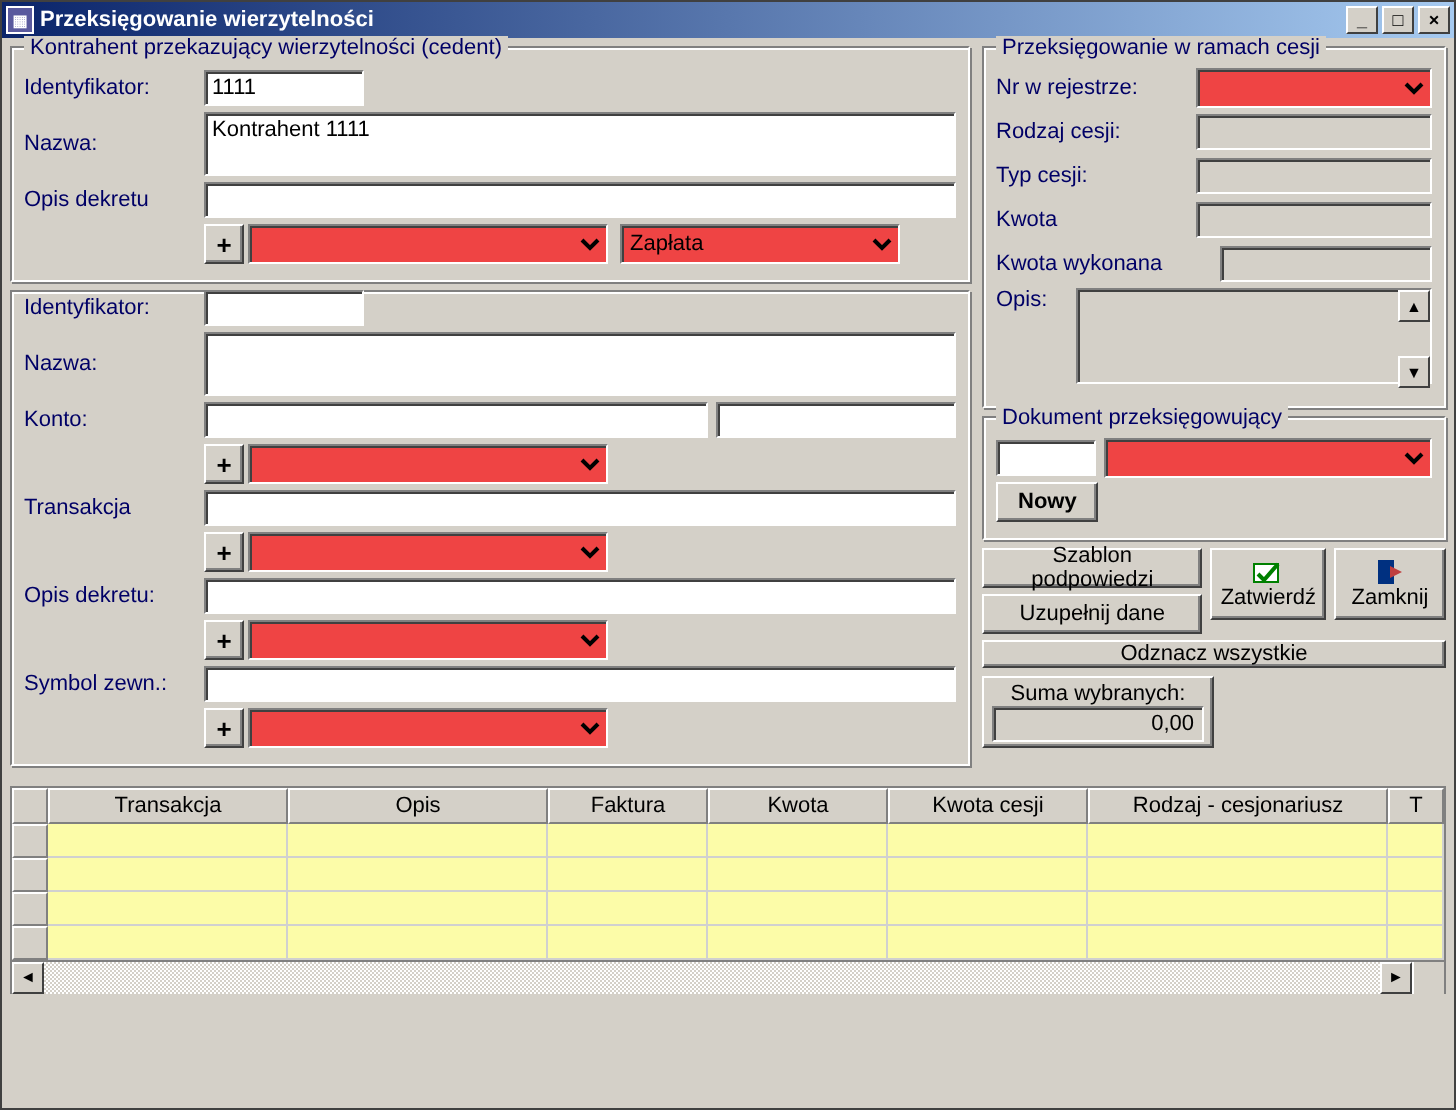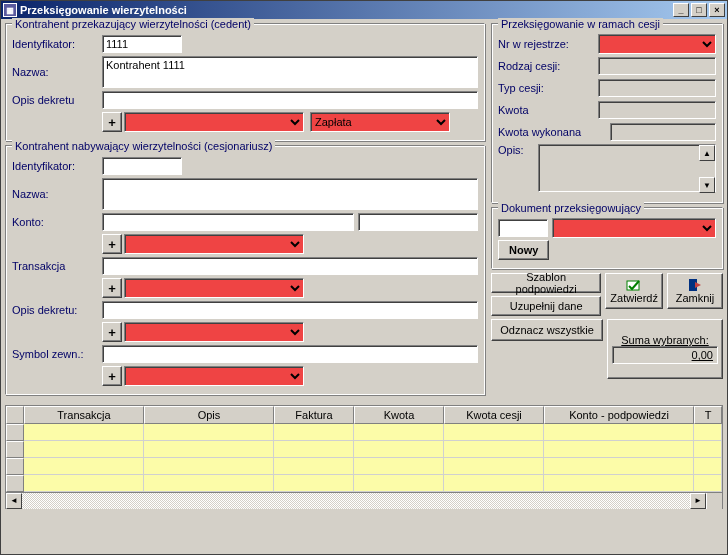--- a/index.html
+++ b/index.html
@@ -20,21 +20,21 @@
 .readonly { background:#fff; display:flex; align-items:center; overflow:hidden;}
 select.combo { height: 20px; border: 1px solid; border-color: #808080 #fff #fff #808080; box-shadow: inset 1px 1px 0 #404040; background: #ef4444; }
 .btn { height: 20px; border: 1px solid; border-color: #fff #404040 #404040 #fff; box-shadow: inset -1px -1px 0 #808080; background: #d4d0c8; padding: 0 6px; cursor:pointer; display:inline-flex; align-items:center; justify-content:center;}
 .btn.small { width:20px; padding:0; font-weight:bold; font-size:13px;}
 .top { display:flex; gap:6px; }
 .left-col { flex:1; }
 .right-col { width:232px; }
 .sunken { border: 1px solid; border-color: #808080 #fff #fff #808080; box-shadow: inset 1px 1px 0 #404040; background:#d4d0c8; height:18px; padding:1px 3px; }
 textarea.sunken { resize:none; height:48px; width:100%; background:#d4d0c8; font-family:inherit;}
 .bigbtn { border: 1px solid; border-color: #fff #404040 #404040 #fff; box-shadow: inset -1px -1px 0 #808080; background: #d4d0c8; padding: 2px 4px; cursor:pointer; display:flex; flex-direction:column; align-items:center; justify-content:center; min-width:56px; height:36px;}
-.sumpanel { border: 1px solid; border-color: #fff #404040 #404040 #fff; box-shadow: inset -1px -1px 0 #808080; background: #d4d0c8; padding: 14px 4px; text-decoration: underline;}
+.sumpanel { border: 1px solid; border-color: #fff #404040 #404040 #fff; box-shadow: inset -1px -1px 0 #808080; background: #d4d0c8; padding: 2px 4px;}
 .sumval { border: 1px solid; border-color: #808080 #fff #fff #808080; box-shadow: inset 1px 1px 0 #404040; background:#d4d0c8; text-align:right; padding:2px 4px; height:18px; display:flex; justify-content:flex-end; align-items:center;}
 .grid { margin-top:6px; border:1px solid #808080; background:#fff; }
 .grid-head { display:flex; background:#d4d0c8; }
 .grid-head .gh { border: 1px solid; border-color: #fff #808080 #808080 #fff; padding:2px 4px; text-align:center; overflow:hidden; white-space:nowrap;}
 .grid-body .gr { display:flex; height:17px; }
 .grid-body .gr:nth-child(odd){ background:#fcfca8; }
 .grid-body .gr:nth-child(even){ background:#fcfca8; }
 .grid-body .gc { border-right:1px solid #d0d0d0; border-bottom:1px solid #d0d0d0;}
 .gh.rowhead, .gc.rowhead { width:18px; background:#d4d0c8; border: 1px solid; border-color: #fff #808080 #808080 #fff;}
 .scrollbar-h { height:16px; background:#d4d0c8; border-top:1px solid #808080; display:flex; align-items:center;}
@@ -78,21 +78,20 @@
             <div class="row">
               <div class="lbl"></div>
               <button class="btn small">+</button>
               <select class="combo" style="width:180px;margin-left:2px"><option></option></select>
               <select class="combo" style="width:140px;margin-left:6px"><option>Zapłata</option></select>
             </div>
           </div>
         </div>
 
         <div class="fieldset">
-          <span class="legend">Kontrahent nabywający wierzytelności (cesjonariusz)</span>
           <div style="margin-top:-6px;">
             <div class="row">
               <div class="lbl">Identyfikator:</div>
               <input class="txt" style="width: 80px;">
             </div>
             <div class="row">
               <div class="lbl">Nazwa:</div>
               <div class="readonly" style="flex:1;height:32px"></div>
             </div>
             <div class="row">
@@ -201,39 +200,39 @@
           </div>
           <div class="bigbtn">
             <svg class="icon-img" viewBox="0 0 16 14">
                 <rect x="2" y="1" width="8" height="12" fill="#003080"></rect>
                 <path d="M8 4 L14 7 L8 10 Z" fill="#c04040"></path>
               </svg>
             <span>Zamknij</span>
           </div>
         </div>
 
-        <div style="display:flex;gap:4px;margin-top:3px;">
+        <div style="display:flex;gap:4px;margin-top:3px;flex-direction:column;">
           <button class="btn" style="flex:1;height:22px">Odznacz wszystkie</button>
           <div class="sumpanel" style="width:116px">
             <div style="text-align:center">Suma wybranych:</div>
             <div class="sumval">0,00</div>
           </div>
         </div>
       </div>
     </div>
 
     <div class="grid">
       <div class="grid-head">
         <div class="gh rowhead"></div>
         <div class="gh" style="width:120px">Transakcja</div>
         <div class="gh" style="width:130px">Opis</div>
         <div class="gh" style="width:80px">Faktura</div>
         <div class="gh" style="width:90px">Kwota</div>
         <div class="gh" style="width:100px">Kwota cesji</div>
-        <div class="gh" style="width:150px">Konto - podpowiedzi</div>
+        <div class="gh" style="width:150px">Rodzaj - cesjonariusz</div>
         <div class="gh" style="flex:1;min-width:10px">T</div>
       </div>
       <div class="grid-body">
         <div class="gr">
             <div class="gc rowhead"></div>
             <div class="gc" style="width:120px"></div>
             <div class="gc" style="width:130px"></div>
             <div class="gc" style="width:80px"></div>
             <div class="gc" style="width:90px"></div>
             <div class="gc" style="width:100px"></div>

